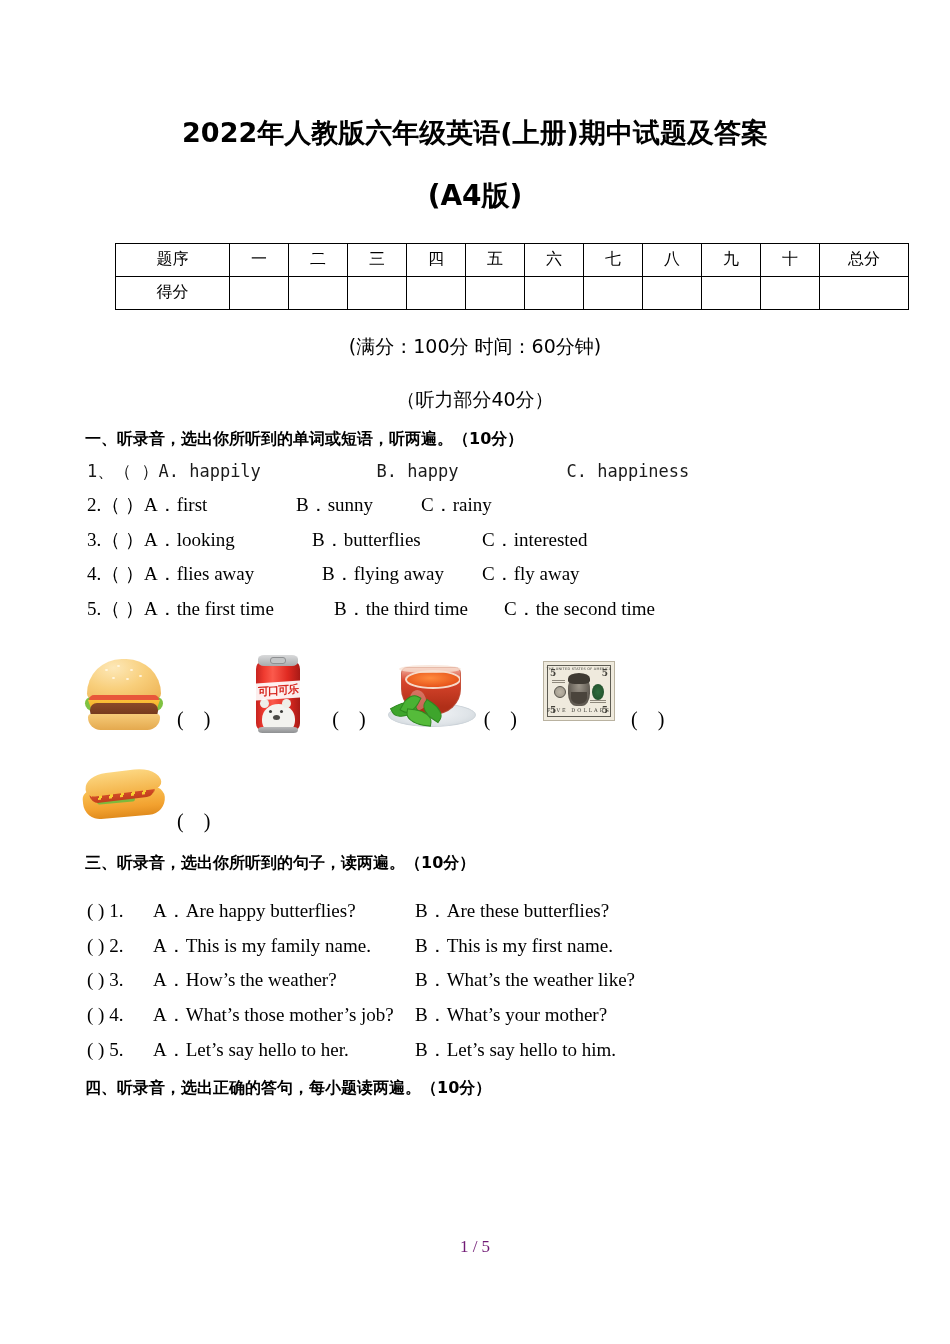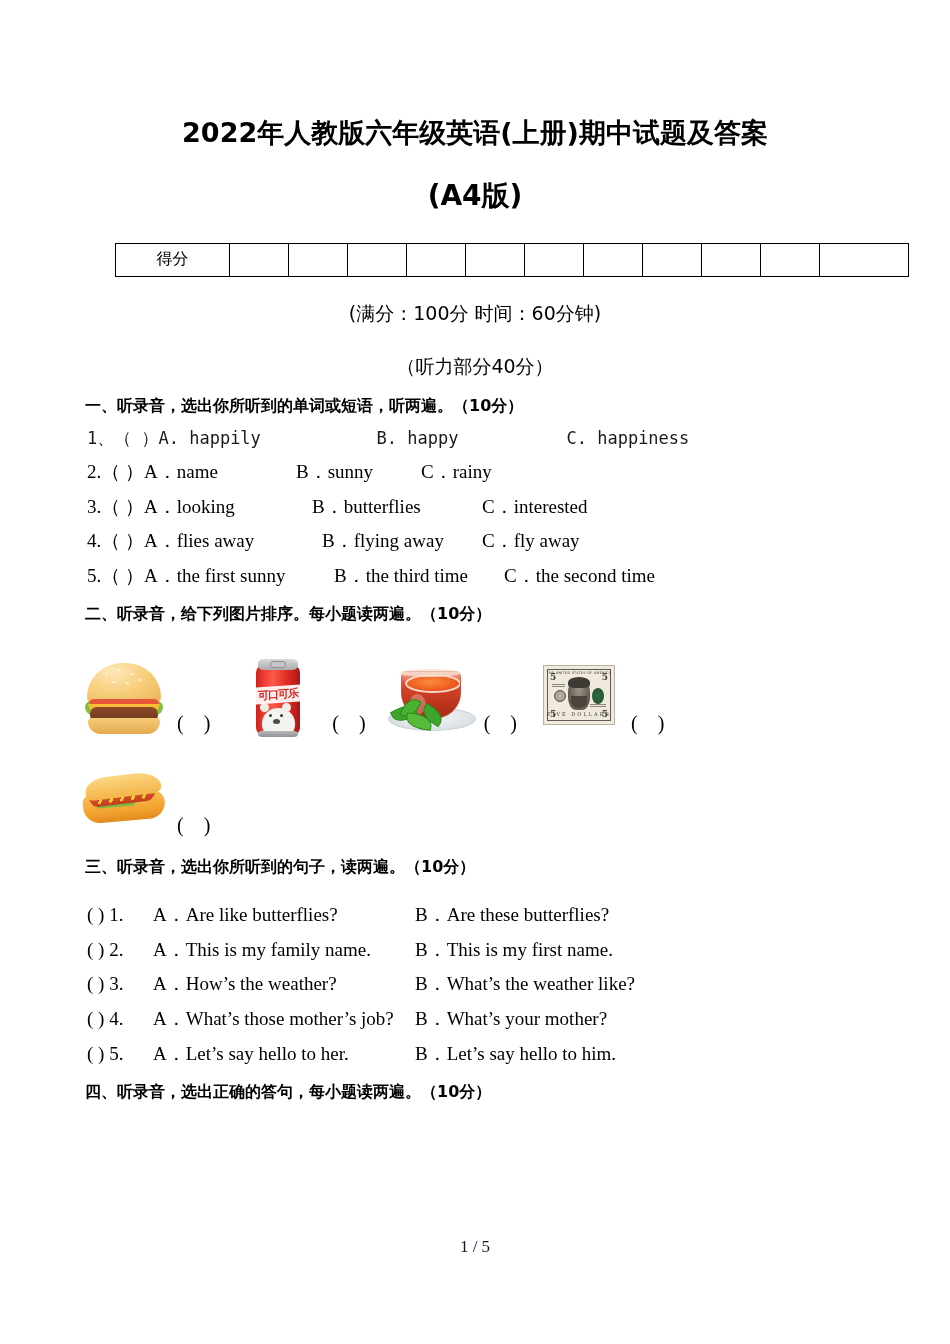--- a/index.html
+++ b/index.html
@@ -357,34 +357,48 @@
   }
 
   
   .page-footer {
     position: absolute;
     left: 0; right: 0;
     top: 1237px;
     text-align: center;
     font-family: "Liberation Serif", "DejaVu Serif", serif;
     font-size: 17px;
-    color: #0f172a;
+    color: #701a75;
   }
 </style>
 </head>
 <body>
 
 <div class="page">
 
   <h1 class="doc-title">2022年人教版六年级英语(上册)期中试题及答案</h1>
   <h2 class="doc-subtitle">(A4版)</h2>
 
   <div class="score-table-wrap">
     <table class="score-table">
       <tbody>
+        <tr>
+          <td class="label-col">题序</td>
+          <td class="num-col">一</td>
+          <td class="num-col">二</td>
+          <td class="num-col">三</td>
+          <td class="num-col">四</td>
+          <td class="num-col">五</td>
+          <td class="num-col">六</td>
+          <td class="num-col">七</td>
+          <td class="num-col">八</td>
+          <td class="num-col">九</td>
+          <td class="num-col">十</td>
+          <td class="total-col">总分</td>
+        </tr>
         <tr>
           <td class="label-col">得分</td>
           <td class="num-col"></td>
           <td class="num-col"></td>
           <td class="num-col"></td>
           <td class="num-col"></td>
           <td class="num-col"></td>
           <td class="num-col"></td>
           <td class="num-col"></td>
           <td class="num-col"></td>
@@ -398,34 +412,33 @@
 
   <p class="info-line full">(满分：100分   时间：60分钟)</p>
   <p class="info-line listen">（听力部分40分）</p>
 
   <h3 class="section-heading">一、听录音，选出你所听到的单词或短语，听两遍。（10分）</h3>
   <div class="q-list">
     <div class="q-row mono">
       <span class="lead">1、（   ）</span><span class="opt w-a-1">A. happily</span><span class="opt w-b-1">B. happy</span><span class="opt">C. happiness</span>
     </div>
     <div class="q-row">
-      <span class="lead">2.（ ）</span><span class="opt w-a-2">A．name</span><span class="opt w-b-2">B．sunny</span><span class="opt">C．rainy</span>
+      <span class="lead">2.（ ）</span><span class="opt w-a-2">A．first</span><span class="opt w-b-2">B．sunny</span><span class="opt">C．rainy</span>
     </div>
     <div class="q-row">
       <span class="lead">3.（ ）</span><span class="opt w-a-3">A．looking</span><span class="opt w-b-3">B．butterflies</span><span class="opt">C．interested</span>
     </div>
     <div class="q-row">
       <span class="lead">4.（ ）</span><span class="opt w-a-4">A．flies away</span><span class="opt w-b-4">B．flying away</span><span class="opt">C．fly away</span>
     </div>
     <div class="q-row">
-      <span class="lead">5.（ ）</span><span class="opt w-a-5">A．the first sunny</span><span class="opt w-b-5">B．the third time</span><span class="opt">C．the second time</span>
+      <span class="lead">5.（ ）</span><span class="opt w-a-5">A．the first time</span><span class="opt w-b-5">B．the third time</span><span class="opt">C．the second time</span>
     </div>
   </div>
 
-  <h3 class="section-heading">二、听录音，给下列图片排序。每小题读两遍。（10分）</h3>
 
   <div class="pic-area">
     <div class="pic-row">
 
       <div class="pic-cell">
         <div class="pic-box">
           <div class="hamburger">
             <div class="hb-bun-top"></div>
             <div class="hb-seed" style="left:20px;top:12px;"></div>
             <div class="hb-seed" style="left:32px;top:8px;"></div>
@@ -524,21 +537,21 @@
           </div>
         </div>
         <span class="pic-blank">(    )</span>
       </div>
     </div>
   </div>
 
   <h3 class="section-heading">三、听录音，选出你所听到的句子，读两遍。（10分）</h3>
   <div class="q-list" style="padding-top:14px;">
     <div class="q-row s3-row">
-      <span class="lead">(    ) 1.</span><span class="opt-a">A．Are like butterflies?</span><span class="opt">B．Are these butterflies?</span>
+      <span class="lead">(    ) 1.</span><span class="opt-a">A．Are happy butterflies?</span><span class="opt">B．Are these butterflies?</span>
     </div>
     <div class="q-row s3-row">
       <span class="lead">(    ) 2.</span><span class="opt-a">A．This is my family name.</span><span class="opt">B．This is my first name.</span>
     </div>
     <div class="q-row s3-row">
       <span class="lead">(    ) 3.</span><span class="opt-a">A．How’s the weather?</span><span class="opt">B．What’s the weather like?</span>
     </div>
     <div class="q-row s3-row">
       <span class="lead">(    ) 4.</span><span class="opt-a">A．What’s those mother’s job?</span><span class="opt">B．What’s your mother?</span>
     </div>

